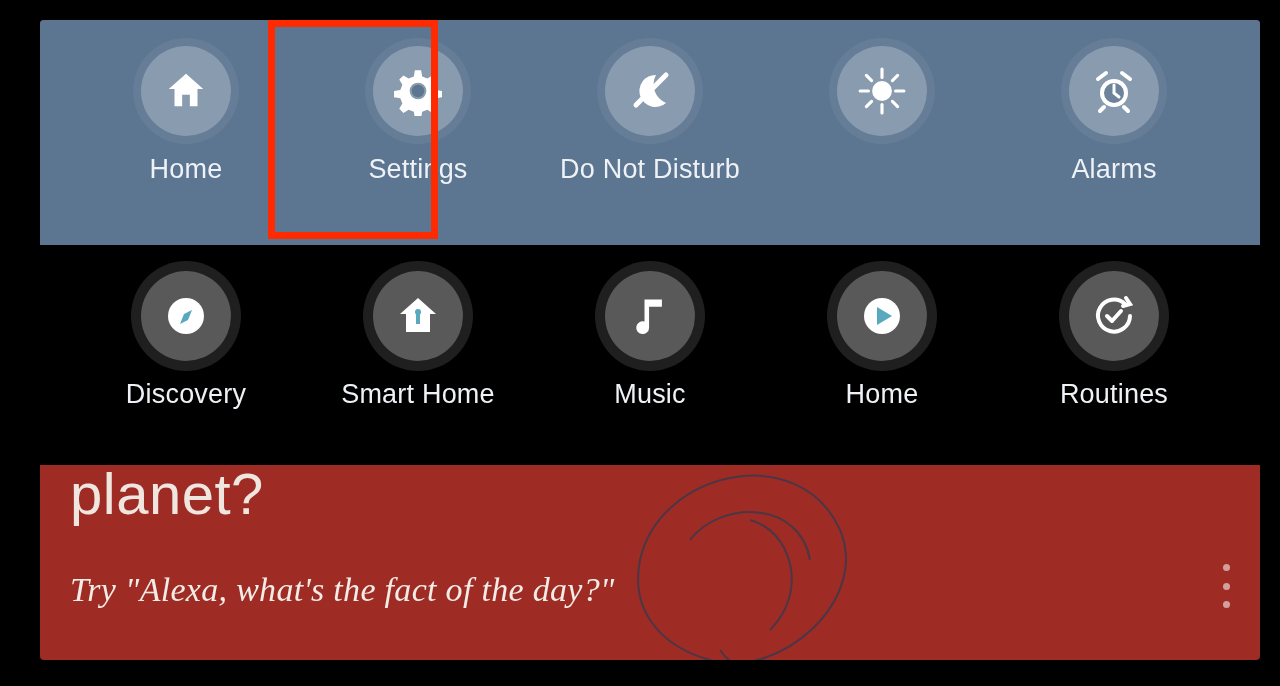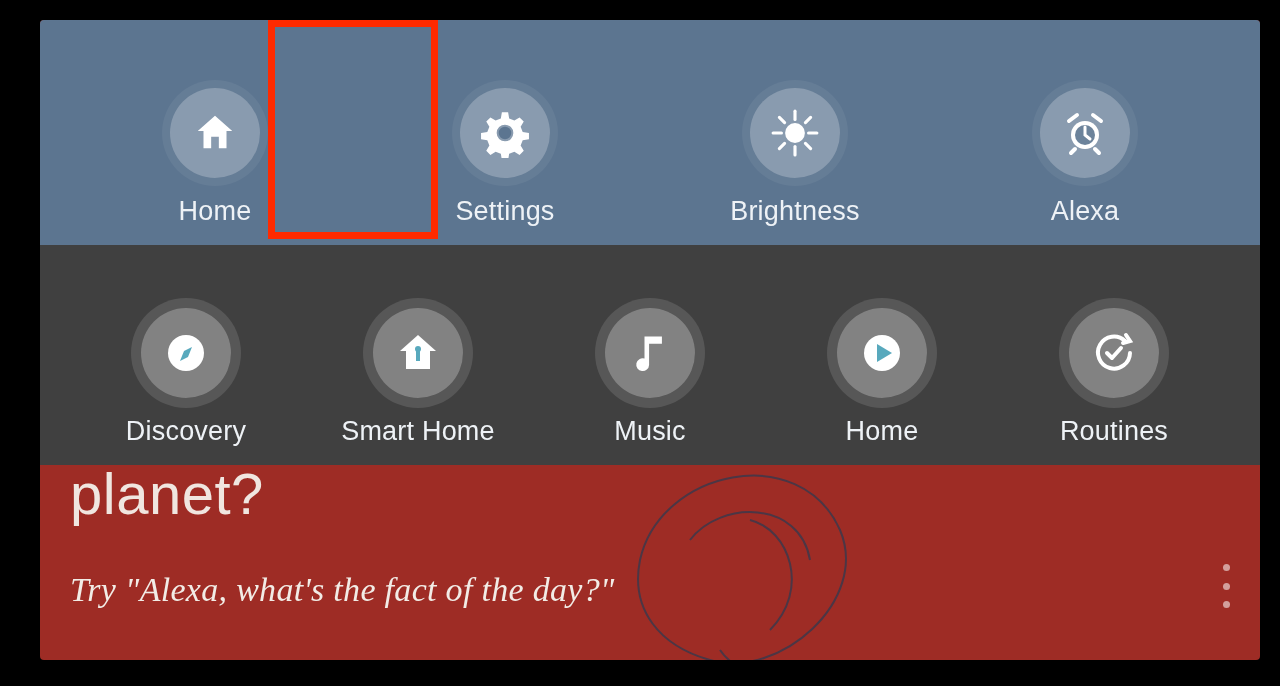--- a/index.html
+++ b/index.html
@@ -26,25 +26,25 @@
     position: absolute;
     right: 340px;
     bottom: -40px;
     width: 320px;
     height: 320px;
     opacity: 0.9;
   }
   .panel-row {
     display: flex;
     justify-content: space-around;
-    align-items: flex-end;
+    align-items: flex-start;
     padding: 26px 30px 18px 30px;
   }
   .row1 { background: #5c7590; height: 225px; }
-  .row2 { background: #404040; height: 220px; }
+  .row2 { background: #000000; height: 220px; }
   .item {
     display: flex;
     flex-direction: column;
     align-items: center;
     width: 180px;
     cursor: pointer;
     position: relative;
   }
   .circle {
     width: 90px;
@@ -151,54 +151,62 @@
             <g fill="#fff">
               <circle cx="24" cy="24" r="6" fill="#5c7590"></circle>
               <path d="M24 4a20 20 0 0 1 0 40 20 20 0 0 1 0-40zm0 6a14 14 0 1 0 0 28 14 14 0 0 0 0-28z" opacity="0"></path>
               <path d="M27 4h-6l-1 6-5 2-5-3-4 4 3 5-2 5-6 1v6l6 1 2 5-3 5 4 4 5-3 5 2 1 6h6l1-6 5-2 5 3 4-4-3-5 2-5 6-1v-6l-6-1-2-5 3-5-4-4-5 3-5-2-1-6zM24 16a8 8 0 1 1 0 16 8 8 0 0 1 0-16z"></path>
             </g>
           </svg>
       </div>
       <div class="item-label">Settings</div>
     </div>
 
+    <div class="item">
+      <div class="circle">
+        <svg width="48" height="48" viewBox="0 0 48 48">
+            <path fill="#fff" d="M30 8a16 16 0 1 0 10 28A20 20 0 0 1 30 8z"></path>
+            <line x1="10" y1="38" x2="40" y2="8" stroke="#fff" stroke-width="5" stroke-linecap="round"></line>
+          </svg>
+      </div>
+      <div class="item-label">Do Not Disturb</div>
+    </div>
 
     <div class="item">
       <div class="circle">
         <svg width="50" height="50" viewBox="0 0 48 48">
             <g fill="#fff" stroke="#fff" stroke-width="3" stroke-linecap="round">
               <circle cx="24" cy="24" r="8"></circle>
               <line x1="24" y1="3" x2="24" y2="11"></line>
               <line x1="24" y1="37" x2="24" y2="45"></line>
               <line x1="3" y1="24" x2="11" y2="24"></line>
               <line x1="37" y1="24" x2="45" y2="24"></line>
               <line x1="9" y1="9" x2="14" y2="14"></line>
               <line x1="34" y1="34" x2="39" y2="39"></line>
               <line x1="9" y1="39" x2="14" y2="34"></line>
               <line x1="34" y1="14" x2="39" y2="9"></line>
             </g>
           </svg>
       </div>
-      <div class="item-label">Brightness</div>
     </div>
 
 
     <div class="item">
       <div class="circle">
         <svg width="48" height="48" viewBox="0 0 48 48">
             <g fill="#fff">
               <circle cx="24" cy="26" r="14" fill="#fff"></circle>
               <circle cx="24" cy="26" r="10" fill="rgba(92,117,144,0.9)"></circle>
               <path d="M24 18v8l5 4" stroke="#fff" stroke-width="3" fill="none" stroke-linecap="round"></path>
               <path d="M8 12l8-6M40 12l-8-6" stroke="#fff" stroke-width="4" stroke-linecap="round"></path>
               <path d="M14 40l-4 4M34 40l4 4" stroke="#fff" stroke-width="4" stroke-linecap="round"></path>
             </g>
           </svg>
       </div>
-      <div class="item-label">Alexa</div>
+      <div class="item-label">Alarms</div>
     </div>
 
     <div class="highlight-box"></div>
   </div>
 
   <div class="panel-row row2">
 
     <div class="item">
       <div class="circle">
         <svg width="48" height="48" viewBox="0 0 48 48">

